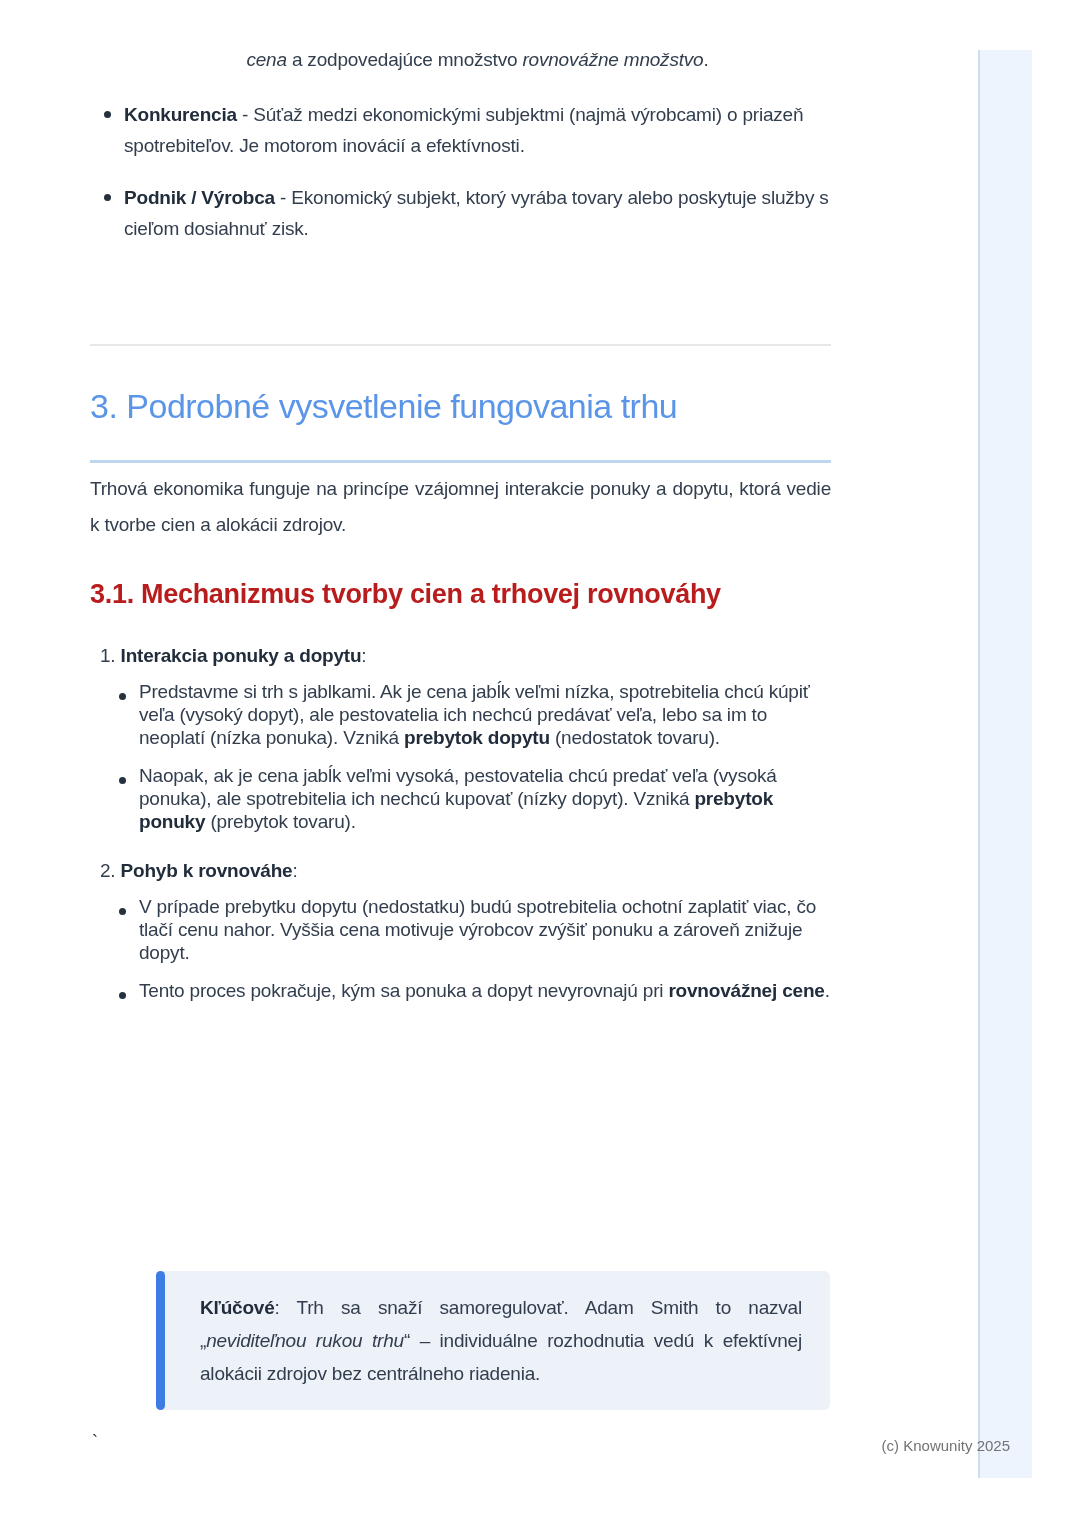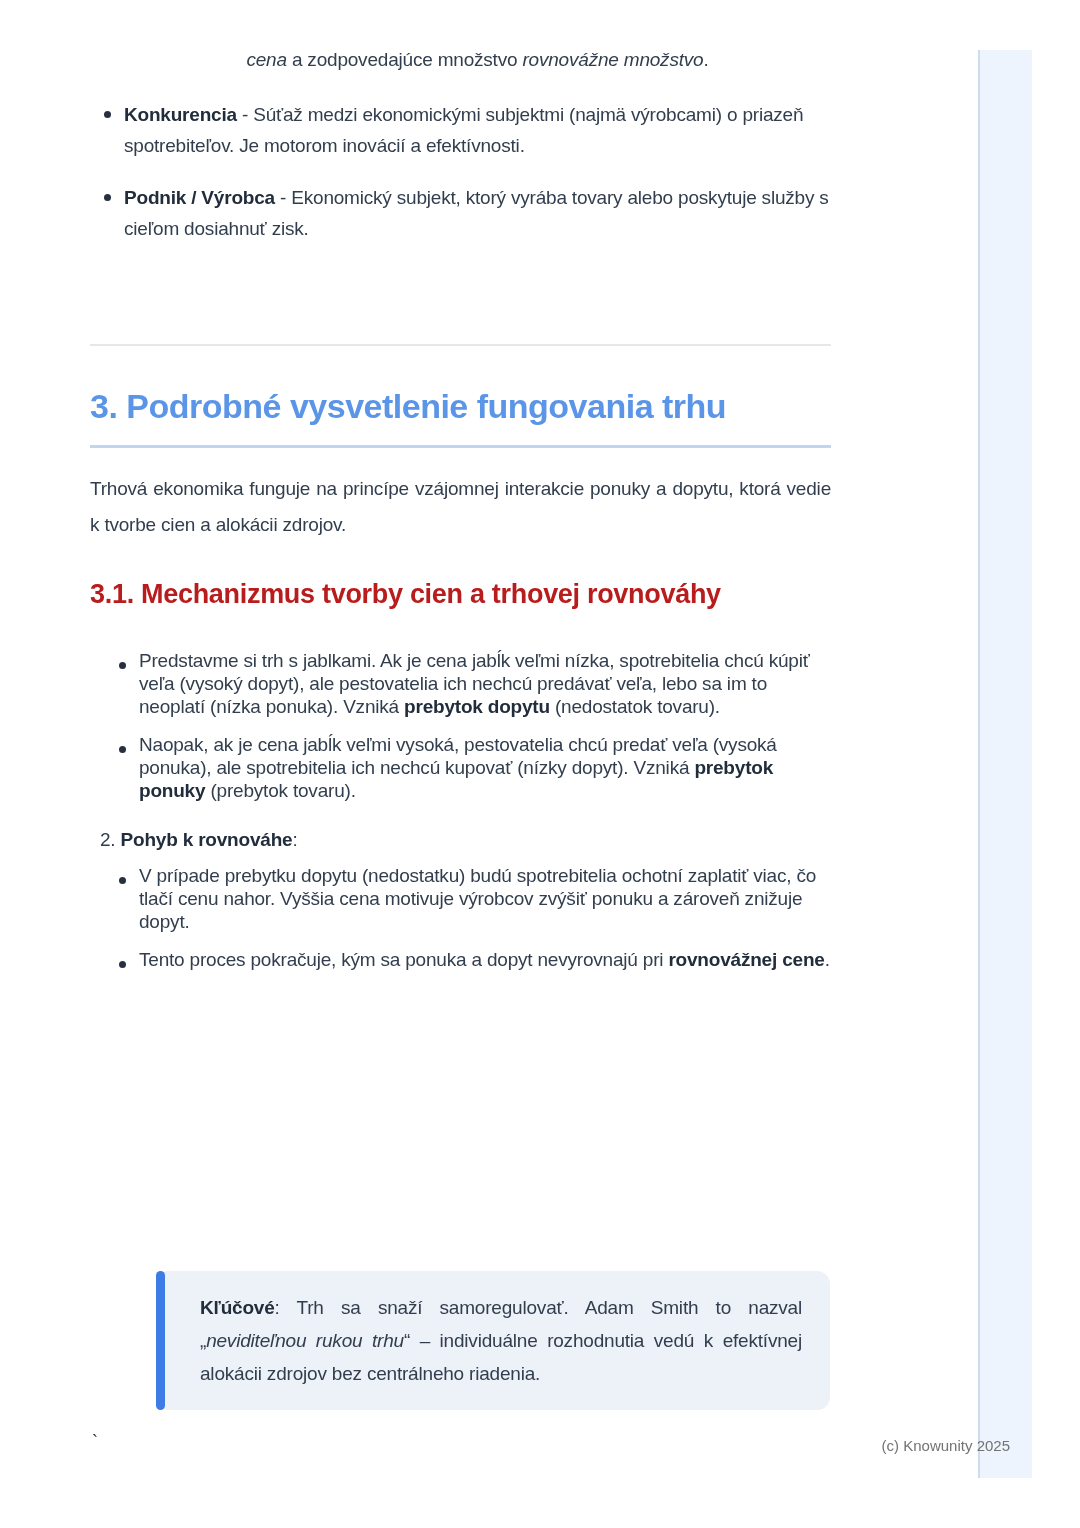--- a/index.html
+++ b/index.html
@@ -23,40 +23,40 @@
   ul.terms { list-style:none; margin-top:24px; }
   li.term-item { position:relative; margin-left:34px; margin-bottom:21px; line-height:31px; }
   .dot { position:absolute; left:-20px; top:12px; width:7px; height:7px; border-radius:50%; background:#26303f; }
   .b { font-weight:bold; color:#222d3c; }
 
   
   .hr-gray { top:344px; border-top:2px solid #e6e7e9; height:0; }
 
   
   h1.sec {
-    top:384px; font-size:34px; line-height:44px; font-weight:bold;
+    top:384px; font-size:34px; line-height:44px; font-weight:normal;
     color:#5b95e7; letter-spacing:-0.5px;
-    padding-bottom:17px; border-bottom:3px solid #bfd6ef;
+    padding-bottom:32px; border-bottom:3px solid #bfd6ef;
   }
   p.intro { top:471px; line-height:36px; text-align:justify; }
 
   h2.subsec { top:576px; font-size:27px; line-height:36px; font-weight:bold; color:#b91c1c; letter-spacing:-0.3px; }
 
   
   .numbered { top:640px; }
   .num-item { margin-left:10px; margin-bottom:22px; }
   .num-title { line-height:31px; }
   ul.sub { list-style:none; margin-top:9px; }
   li.sub-item { position:relative; margin-left:39px; margin-bottom:15px; line-height:23px; }
   li.sub-item .dot { top:13px; }
 
   
   .callout {
     top:1271px; left:156px; width:674px;
-    background:#edf1f8; border-radius:13px;
+    background:#edf1f8; border-radius:6px;
     padding:20px 28px 20px 44px;
     line-height:33px; text-align:justify;
   }
   .callout-bar {
     position:absolute; left:0; top:0; bottom:0; width:9px;
     border-radius:6px; background:#3d7be5;
   }
   .callout .it { font-style:italic; }
 
   
@@ -92,20 +92,21 @@
 
 <h1 class="abs col sec">3. Podrobné vysvetlenie fungovania trhu</h1>
 
 <p class="abs col intro">Trhová ekonomika funguje na princípe vzájomnej interakcie ponuky a dopytu, ktorá vedie k tvorbe cien a alokácii zdrojov.</p>
 
 <h2 class="abs col subsec">3.1. Mechanizmus tvorby cien a trhovej rovnováhy</h2>
 
 <div class="abs col numbered">
 
   <div class="num-item">
+    <div class="num-title"><span>1.</span> <span class="b">Interakcia ponuky a dopytu</span><span>:</span></div>
     <ul class="sub">
       <li class="sub-item">
         <span class="dot"></span><span>Predstavme si trh s jablkami. Ak je cena jabĺk veľmi nízka, spotrebitelia chcú kúpiť veľa (vysoký dopyt), ale pestovatelia ich nechcú predávať veľa, lebo sa im to neoplatí (nízka ponuka). Vzniká </span><span class="b">prebytok dopytu</span><span> (nedostatok tovaru).</span>
       </li>
       <li class="sub-item">
         <span class="dot"></span><span>Naopak, ak je cena jabĺk veľmi vysoká, pestovatelia chcú predať veľa (vysoká ponuka), ale spotrebitelia ich nechcú kupovať (nízky dopyt). Vzniká </span><span class="b">prebytok ponuky</span><span> (prebytok tovaru).</span>
       </li>
     </ul>
   </div>
 

